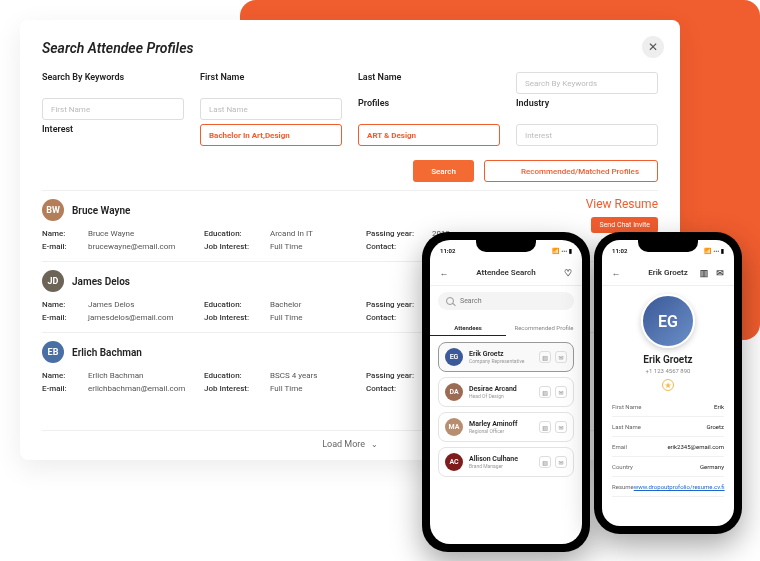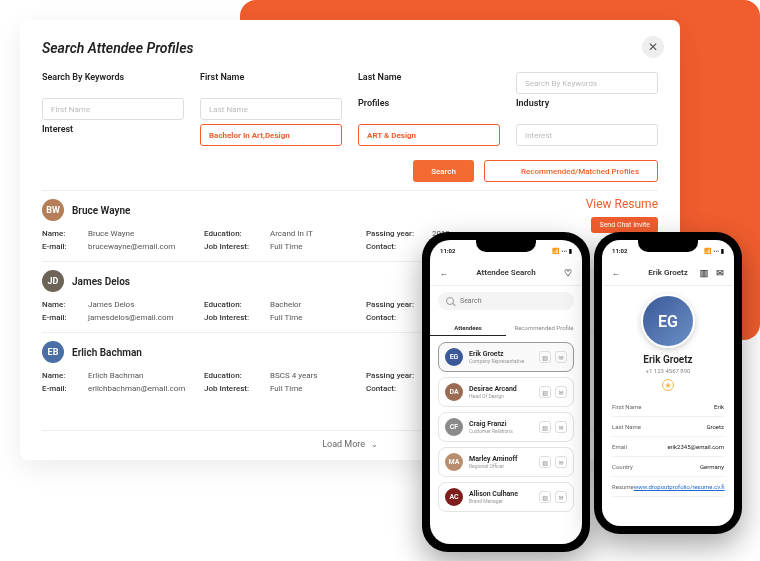--- a/index.html
+++ b/index.html
@@ -213,31 +213,20 @@
     <span class="ptxt">
             <div class="pn">Desirae Arcand</div>
             <div class="pr">Head Of Design</div>
           </span>
     <span class="pic">
       <span class="ib">▥</span>
       <span class="ib">✉</span>
     </span>
         </div>
         <div class="pitem">
-    <span class="pav" style="background:#8a8a8a">CF</span>
-    <span class="ptxt">
-            <div class="pn">Craig Franzi</div>
-            <div class="pr">Customer Relations</div>
-          </span>
-    <span class="pic">
-      <span class="ib">▥</span>
-      <span class="ib">✉</span>
-    </span>
-        </div>
-        <div class="pitem">
     <span class="pav" style="background:#b88e6f">MA</span>
     <span class="ptxt">
             <div class="pn">Marley Aminoff</div>
             <div class="pr">Regional Officer</div>
           </span>
     <span class="pic">
       <span class="ib">▥</span>
       <span class="ib">✉</span>
     </span>
         </div>

